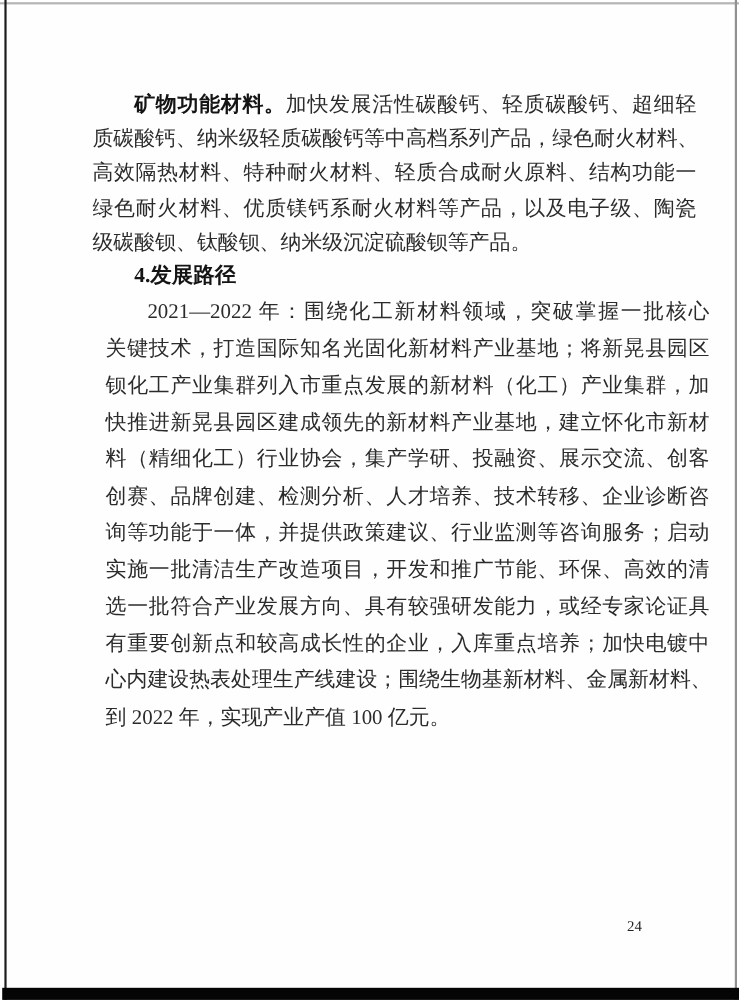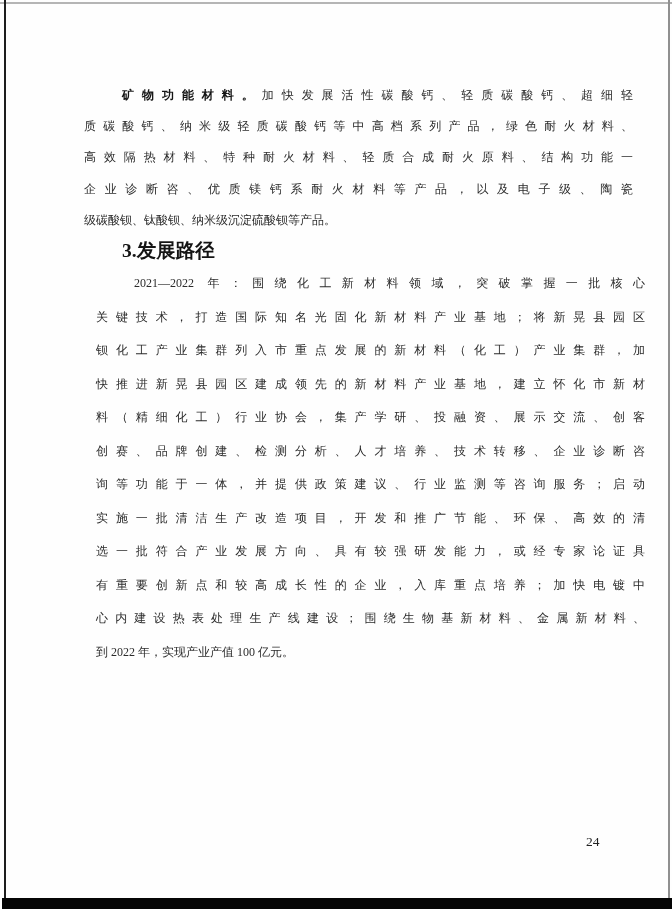--- a/index.html
+++ b/index.html
@@ -31,21 +31,21 @@
   .edge-bottom {
     position: absolute; bottom: 0; left: 2px; right: 0; height: 11px;
     background: #050505;
   }
   
   .textblock {
     position: absolute;
     left: 84px;
     width: 549px;
     color: #2b2b2b;
-    font-size: 12px;
+    font-size: 19px;
   }
   .para1 { top: 80px; }
   .para1 .line { line-height: 31.2px; }
   .para2 { top: 267px; margin-left: 12px; }
   .para2 .line { line-height: 33.5px; }
   .line {
     text-align: justify;
     text-align-last: justify;
     white-space: nowrap;
   }
@@ -69,42 +69,41 @@
     color: #141414;
     line-height: 26px;
   }
   .page-number {
     position: absolute;
     left: 570px;
     top: 834px;
     font-size: 13.5px;
     color: #222222;
     line-height: 16px;
-    margin-left: 16px;
   }
 </style>
 </head>
 <body>
 
 <div class="page">
 
   <div class="edge-top"></div>
   <div class="edge-left"></div>
   <div class="edge-right"></div>
   <div class="edge-bottom"></div>
 
   <div class="textblock para1">
     <div class="line indent"><span class="lead-bold">矿物功能材料。</span><span>加快发展活性碳酸钙、轻质碳酸钙、超细轻</span></div>
     <div class="line">质碳酸钙、纳米级轻质碳酸钙等中高档系列产品，绿色耐火材料、</div>
     <div class="line">高效隔热材料、特种耐火材料、轻质合成耐火原料、结构功能一</div>
-    <div class="line">企业诊断咨、优质镁钙系耐火材料等产品，以及电子级、陶瓷</div>
+    <div class="line">绿色耐火材料、优质镁钙系耐火材料等产品，以及电子级、陶瓷</div>
     <div class="line last">级碳酸钡、钛酸钡、纳米级沉淀硫酸钡等产品。</div>
   </div>
 
-  <div class="section-heading">3.发展路径</div>
+  <div class="section-heading">4.发展路径</div>
 
   <div class="textblock para2">
     <div class="line indent">2021—2022 年：围绕化工新材料领域，突破掌握一批核心</div>
     <div class="line">关键技术，打造国际知名光固化新材料产业基地；将新晃县园区</div>
     <div class="line">钡化工产业集群列入市重点发展的新材料（化工）产业集群，加</div>
     <div class="line">快推进新晃县园区建成领先的新材料产业基地，建立怀化市新材</div>
     <div class="line">料（精细化工）行业协会，集产学研、投融资、展示交流、创客</div>
     <div class="line">创赛、品牌创建、检测分析、人才培养、技术转移、企业诊断咨</div>
     <div class="line">询等功能于一体，并提供政策建议、行业监测等咨询服务；启动</div>
     <div class="line">实施一批清洁生产改造项目，开发和推广节能、环保、高效的清</div>

